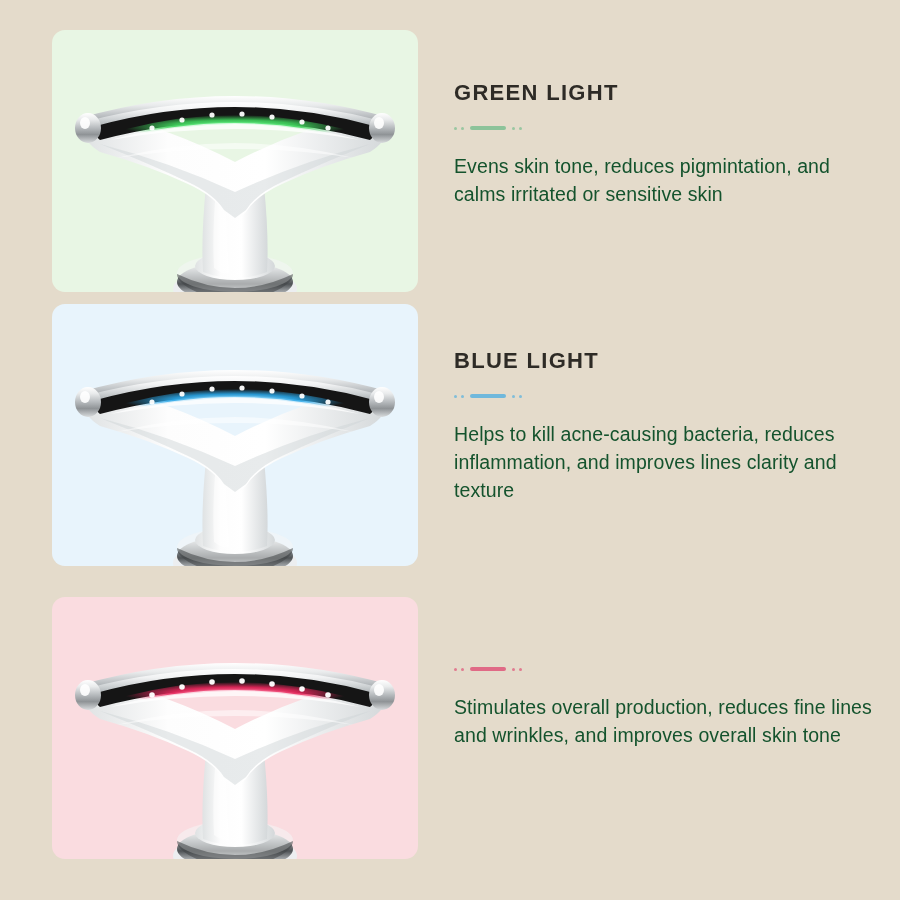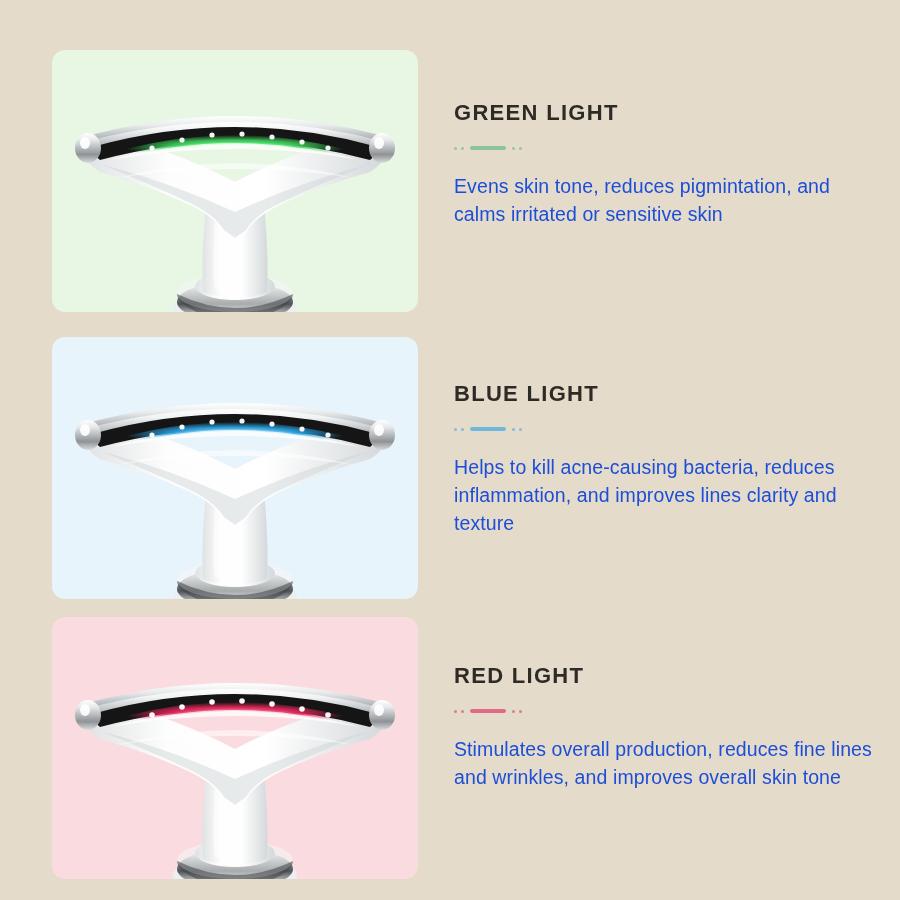--- a/index.html
+++ b/index.html
@@ -2,30 +2,30 @@
 <html><head>
 <meta charset="utf-8">
 <style>
   html,body{margin:0;padding:0;}
   body{
     width:900px;height:900px;
     background:#e4dbcb;
     font-family:"Liberation Sans", sans-serif;
     overflow:hidden;
   }
-  .page{position:relative;width:900px;height:716px;margin-top:20px;}
+  .page{position:relative;width:900px;height:716px;}
 
   .row{
     position:absolute;
     left:0;right:0;
     display:flex;
     align-items:flex-start;
   }
   .row-0{top:30px;}
-  .row-1{top:317px;}
+  .row-1{top:304px;}
   .row-2{top:597px;}
 
   
   .card{
     position:relative;
     margin-left:52px;
     width:366px;
     height:262px;
     border-radius:13px;
     overflow:hidden;
@@ -79,21 +79,21 @@
   .divider .bar{
     width:36px;height:4px;border-radius:2px;
     display:block;
     margin:0 2px;
   }
 
   .body-text{
     margin:0;
     font-size:19.5px;
     line-height:1.43;
-    color:#1d4ed8;
+    color:#14532d;
     letter-spacing:.1px;
     max-width:430px;
     font-family:"Liberation Sans", sans-serif;
   }
 </style>
 </head>
 <body style="background: rgb(228, 219, 203);">
 
 <div class="page">
 
@@ -360,21 +360,20 @@
           <ellipse cx="312" cy="62" rx="13" ry="15" fill="url(#chromeA_r)"></ellipse>
           <ellipse cx="309" cy="57" rx="5" ry="6" fill="#ffffff" opacity=".9"></ellipse>
 
           <path d="M40 74 Q165 40 290 74 Q165 52 40 74 Z" fill="#ffffff" opacity=".75"></path>
           <path d="M46 92 Q165 62 284 92 Q165 74 46 92 Z" fill="#ffffff" opacity=".5"></path>
         </svg>
       </div>
     </div>
 
     <div class="info">
-      <h2 class="heading">RED LIGHT</h2>
       <div class="divider">
         <span class="dot" style="background:#e06a86"></span>
         <span class="dot" style="background:#e06a86"></span>
         <span class="bar" style="background:#e06a86"></span>
         <span class="dot" style="background:#e06a86"></span>
         <span class="dot" style="background:#e06a86"></span>
       </div>
       <p class="body-text">Stimulates overall production, reduces fine lines and wrinkles, and improves overall skin tone</p>
     </div>
   </div>

